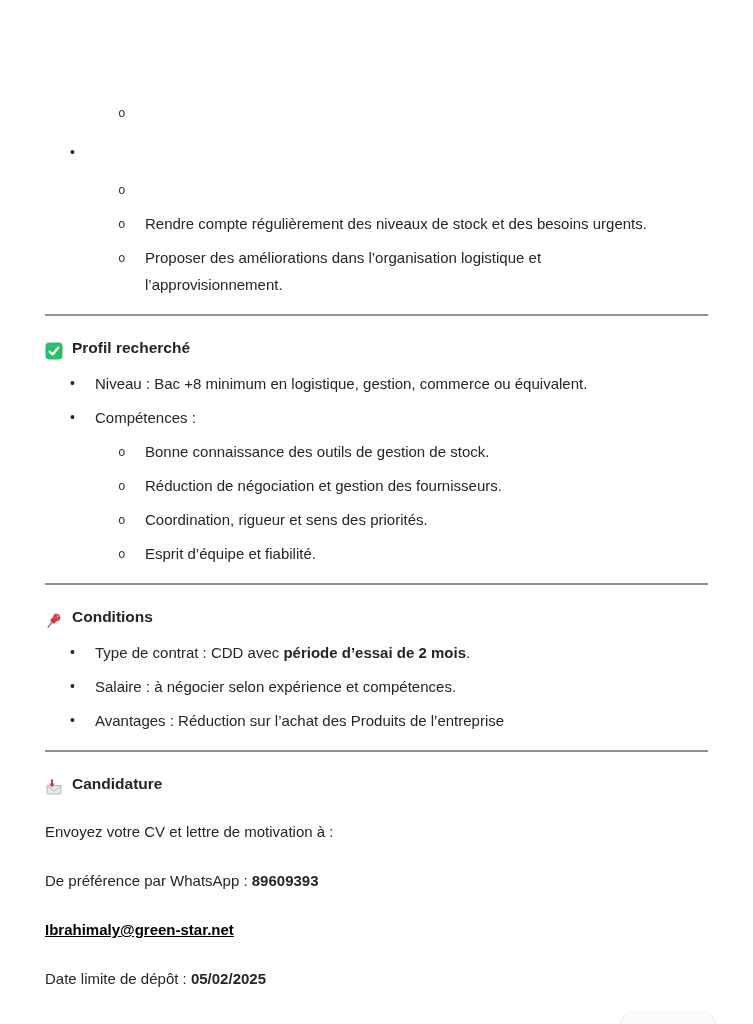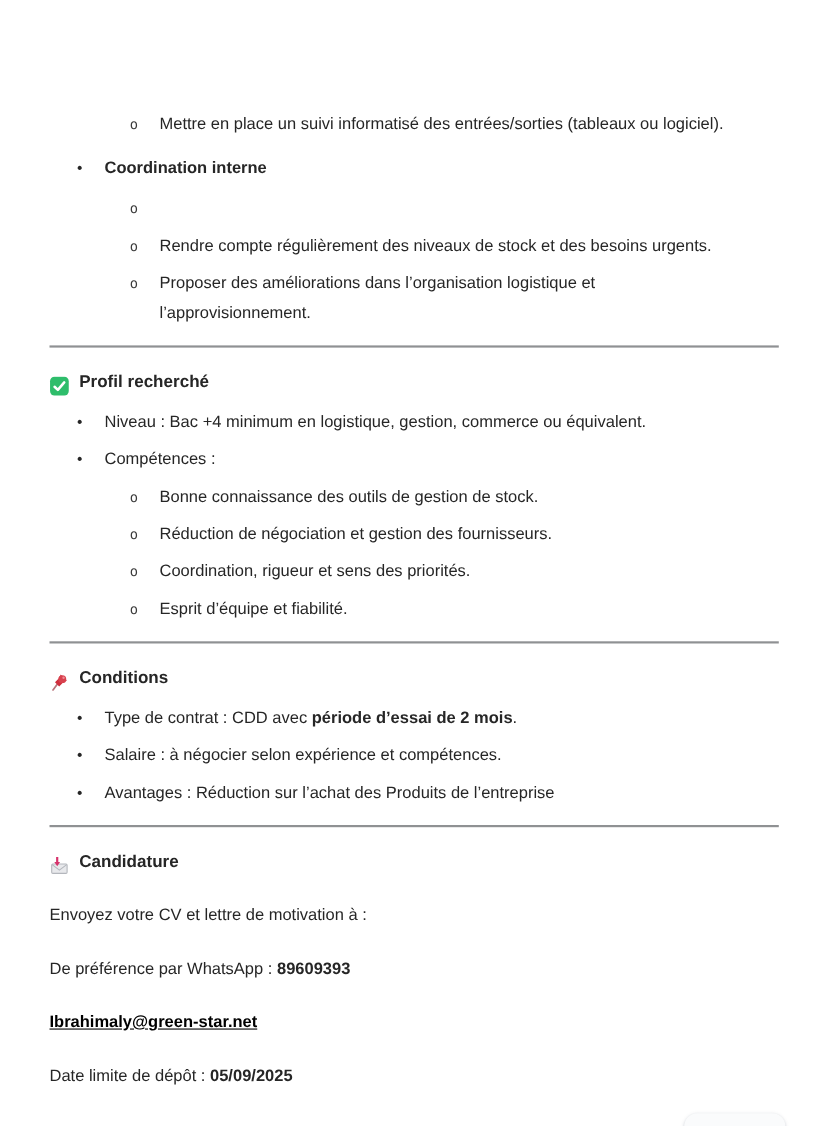--- a/index.html
+++ b/index.html
@@ -41,26 +41,24 @@
     box-shadow:0 1px 3px rgba(90,100,120,.35);
   }
 </style>
 </head>
 <body>
 
 <div class="page">
 
   <div class="li li2">
     <span class="marker">o</span>
-    <span class="txt">Mettre en place un suivi informatisé des entrées/sorties (tableaux ou logiciel).</span>
   </div>
 
   <div class="li li1 b1-heading">
     <span class="marker">•</span>
-    <span class="txt bold">Coordination interne</span>
   </div>
 
   <div class="li li2">
     <span class="marker">o</span>
   </div>
 
   <div class="li li2">
     <span class="marker">o</span>
     <span class="txt">Rendre compte régulièrement des niveaux de stock et des besoins urgents.</span>
   </div>
@@ -77,21 +75,21 @@
       <svg width="18" height="18" viewBox="0 0 18 18">
         <rect x="0.5" y="0.5" width="17" height="17" rx="4" fill="#2ebd6b"></rect>
         <polyline points="4.6,9.6 7.6,12.4 13.4,5.6" fill="none" stroke="#ffffff" stroke-width="2.3" stroke-linecap="round" stroke-linejoin="round"></polyline>
       </svg>
     </span>
     <span class="h-label">Profil recherché</span>
   </div>
 
   <div class="li li1">
     <span class="marker">•</span>
-    <span class="txt">Niveau : Bac +4 minimum en logistique, gestion, commerce ou équivalent.</span>
+    <span class="txt">Niveau : Bac +8 minimum en logistique, gestion, commerce ou équivalent.</span>
   </div>
   <div class="li li1">
     <span class="marker">•</span>
     <span class="txt">Compétences :</span>
   </div>
 
   <div class="li li2">
     <span class="marker">o</span>
     <span class="txt">Bonne connaissance des outils de gestion de stock.</span>
   </div>
@@ -148,17 +146,17 @@
     </span>
     <span class="h-label">Candidature</span>
   </div>
 
   <p class="para">Envoyez votre CV et lettre de motivation à :</p>
 
   <p class="para"><span>De préférence par WhatsApp : </span><span class="bold">89609393</span></p>
 
   <p class="para"><a class="email-link">Ibrahimaly@green-star.net</a></p>
 
-  <p class="para"><span>Date limite de dépôt : </span><span class="bold">05/09/2025</span></p>
+  <p class="para"><span>Date limite de dépôt : </span><span class="bold">05/02/2025</span></p>
 
 </div>
 
 <div class="floating-pill"></div>
 
 </body></html>

